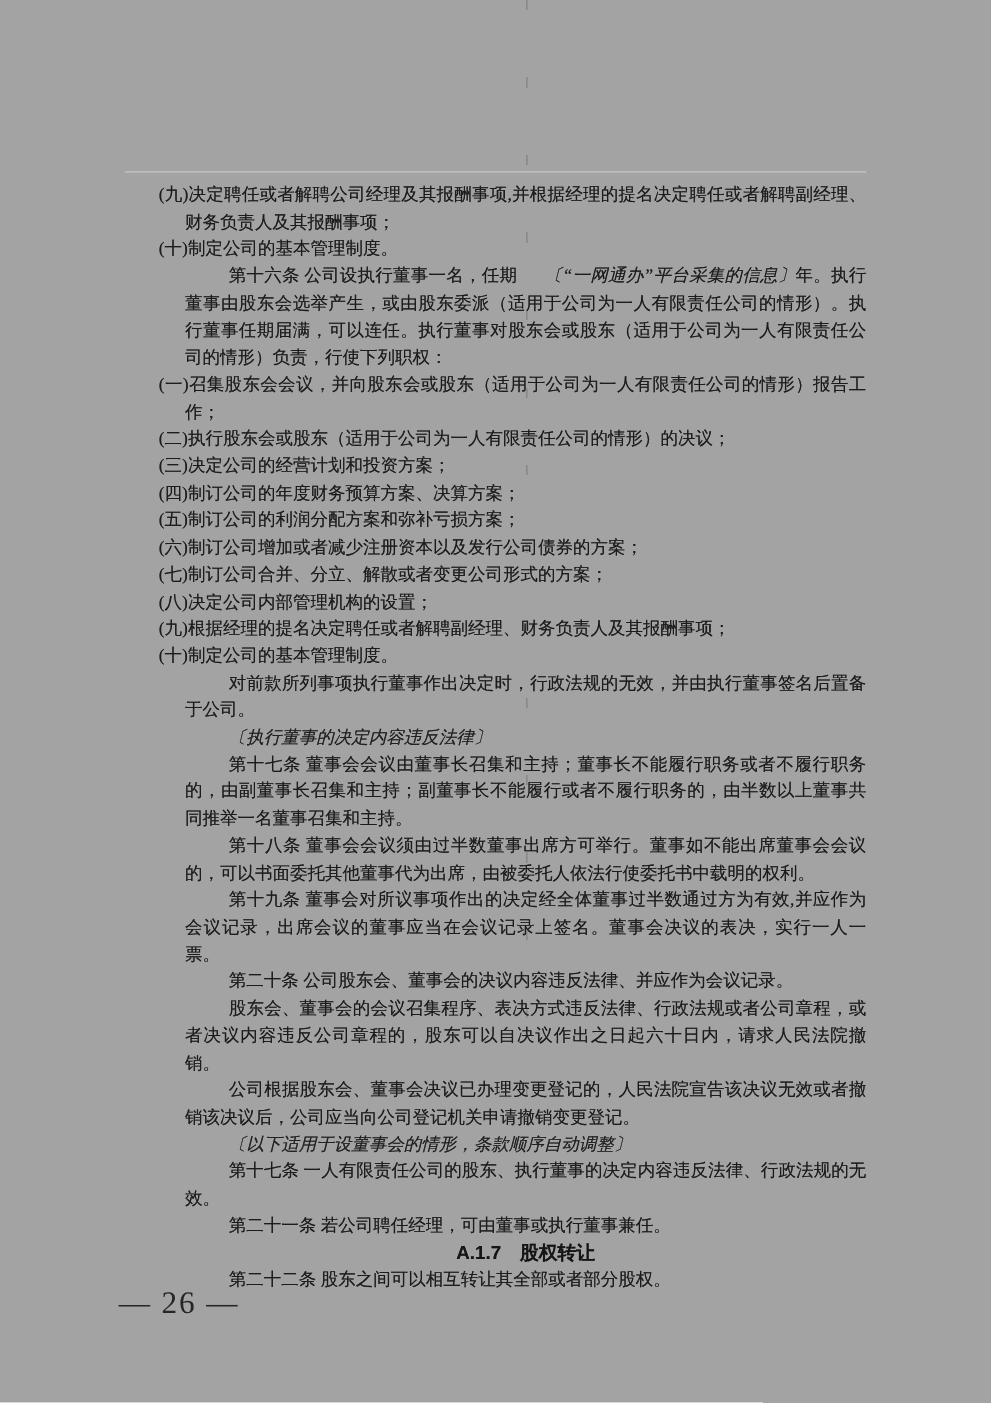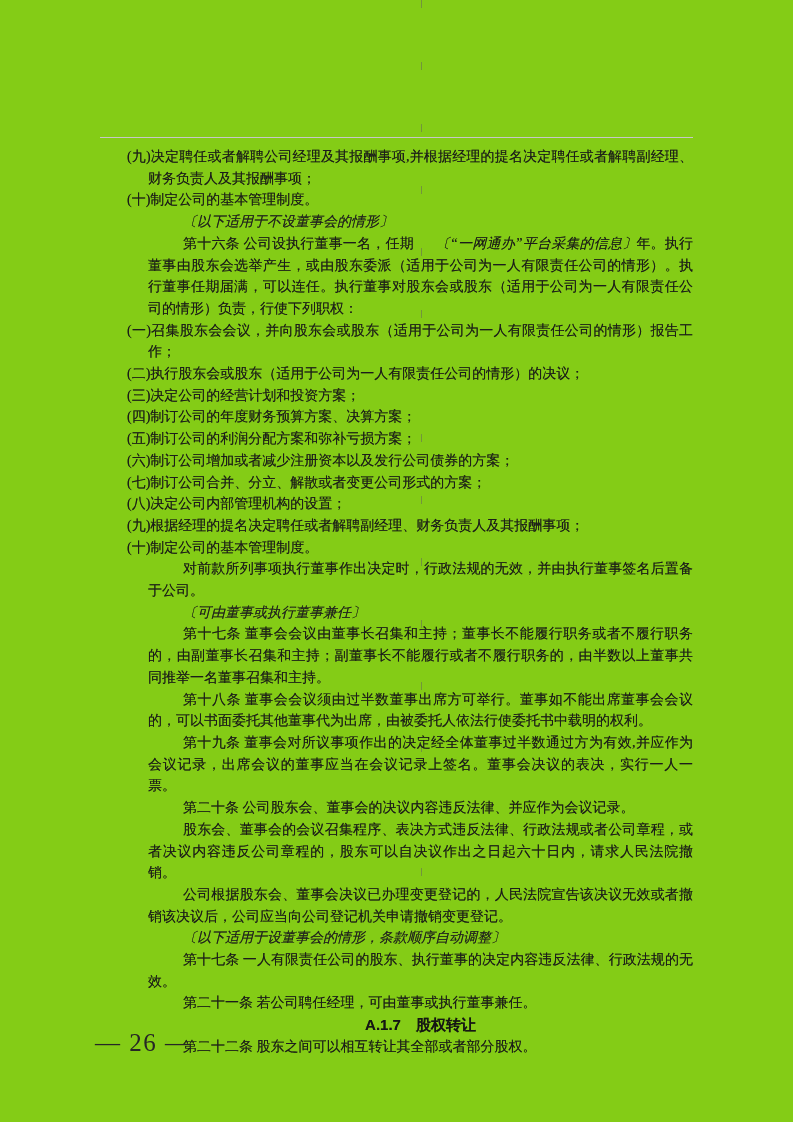--- a/index.html
+++ b/index.html
@@ -4,21 +4,21 @@
 <style>
   html, body {
     margin: 0;
     padding: 0;
     background: #ffffff;
   }
   .sheet {
     position: relative;
     width: 793px;
     height: 1122px;
-    background: #84cc16;
+    background: #a3a3a3;
     overflow: hidden;
     font-family: "Liberation Serif", serif;
   }
   
   .top-rule {
     position: absolute;
     left: 100px;
     top: 137px;
     width: 593px;
     height: 1px;
@@ -94,34 +94,33 @@
 </style>
 </head>
 <body>
 
 <div class="sheet">
   <div class="top-rule"></div>
   <div class="fold-mark"></div>
   <div class="doc">
       <p class="list">(九)决定聘任或者解聘公司经理及其报酬事项,并根据经理的提名决定聘任或者解聘副经理、财务负责人及其报酬事项；</p>
       <p class="list">(十)制定公司的基本管理制度。</p>
-      <p class="note">〔以下适用于不设董事会的情形〕</p>
       <p class="para"><span>第十六条 公司设执行董事一名，任期</span><span class="kai">〔“一网通办”平台采集的信息〕</span><span>年。执行董事由股东会选举产生，或由股东委派（适用于公司为一人有限责任公司的情形）。执行董事任期届满，可以连任。执行董事对股东会或股东（适用于公司为一人有限责任公司的情形）负责，行使下列职权：</span></p>
       <p class="list">(一)召集股东会会议，并向股东会或股东（适用于公司为一人有限责任公司的情形）报告工作；</p>
       <p class="list">(二)执行股东会或股东（适用于公司为一人有限责任公司的情形）的决议；</p>
       <p class="list">(三)决定公司的经营计划和投资方案；</p>
       <p class="list">(四)制订公司的年度财务预算方案、决算方案；</p>
       <p class="list">(五)制订公司的利润分配方案和弥补亏损方案；</p>
       <p class="list">(六)制订公司增加或者减少注册资本以及发行公司债券的方案；</p>
       <p class="list">(七)制订公司合并、分立、解散或者变更公司形式的方案；</p>
       <p class="list">(八)决定公司内部管理机构的设置；</p>
       <p class="list">(九)根据经理的提名决定聘任或者解聘副经理、财务负责人及其报酬事项；</p>
       <p class="list">(十)制定公司的基本管理制度。</p>
       <p class="para">对前款所列事项执行董事作出决定时，行政法规的无效，并由执行董事签名后置备于公司。</p>
-      <p class="note">〔可由董事或执行董事兼任〕</p>
+      <p class="note">〔执行董事的决定内容违反法律〕</p>
       <p class="para">第十七条 董事会会议由董事长召集和主持；董事长不能履行职务或者不履行职务的，由副董事长召集和主持；副董事长不能履行或者不履行职务的，由半数以上董事共同推举一名董事召集和主持。</p>
       <p class="para">第十八条 董事会会议须由过半数董事出席方可举行。董事如不能出席董事会会议的，可以书面委托其他董事代为出席，由被委托人依法行使委托书中载明的权利。</p>
       <p class="para">第十九条 董事会对所议事项作出的决定经全体董事过半数通过方为有效,并应作为会议记录，出席会议的董事应当在会议记录上签名。董事会决议的表决，实行一人一票。</p>
       <p class="para">第二十条 公司股东会、董事会的决议内容违反法律、并应作为会议记录。</p>
       <p class="para">股东会、董事会的会议召集程序、表决方式违反法律、行政法规或者公司章程，或者决议内容违反公司章程的，股东可以自决议作出之日起六十日内，请求人民法院撤销。</p>
       <p class="para">公司根据股东会、董事会决议已办理变更登记的，人民法院宣告该决议无效或者撤销该决议后，公司应当向公司登记机关申请撤销变更登记。</p>
       <p class="note">〔以下适用于设董事会的情形，条款顺序自动调整〕</p>
       <p class="para">第十七条 一人有限责任公司的股东、执行董事的决定内容违反法律、行政法规的无效。</p>
       <p class="para">第二十一条 若公司聘任经理，可由董事或执行董事兼任。</p>
       <h3 class="heading">A.1.7　股权转让</h3>

